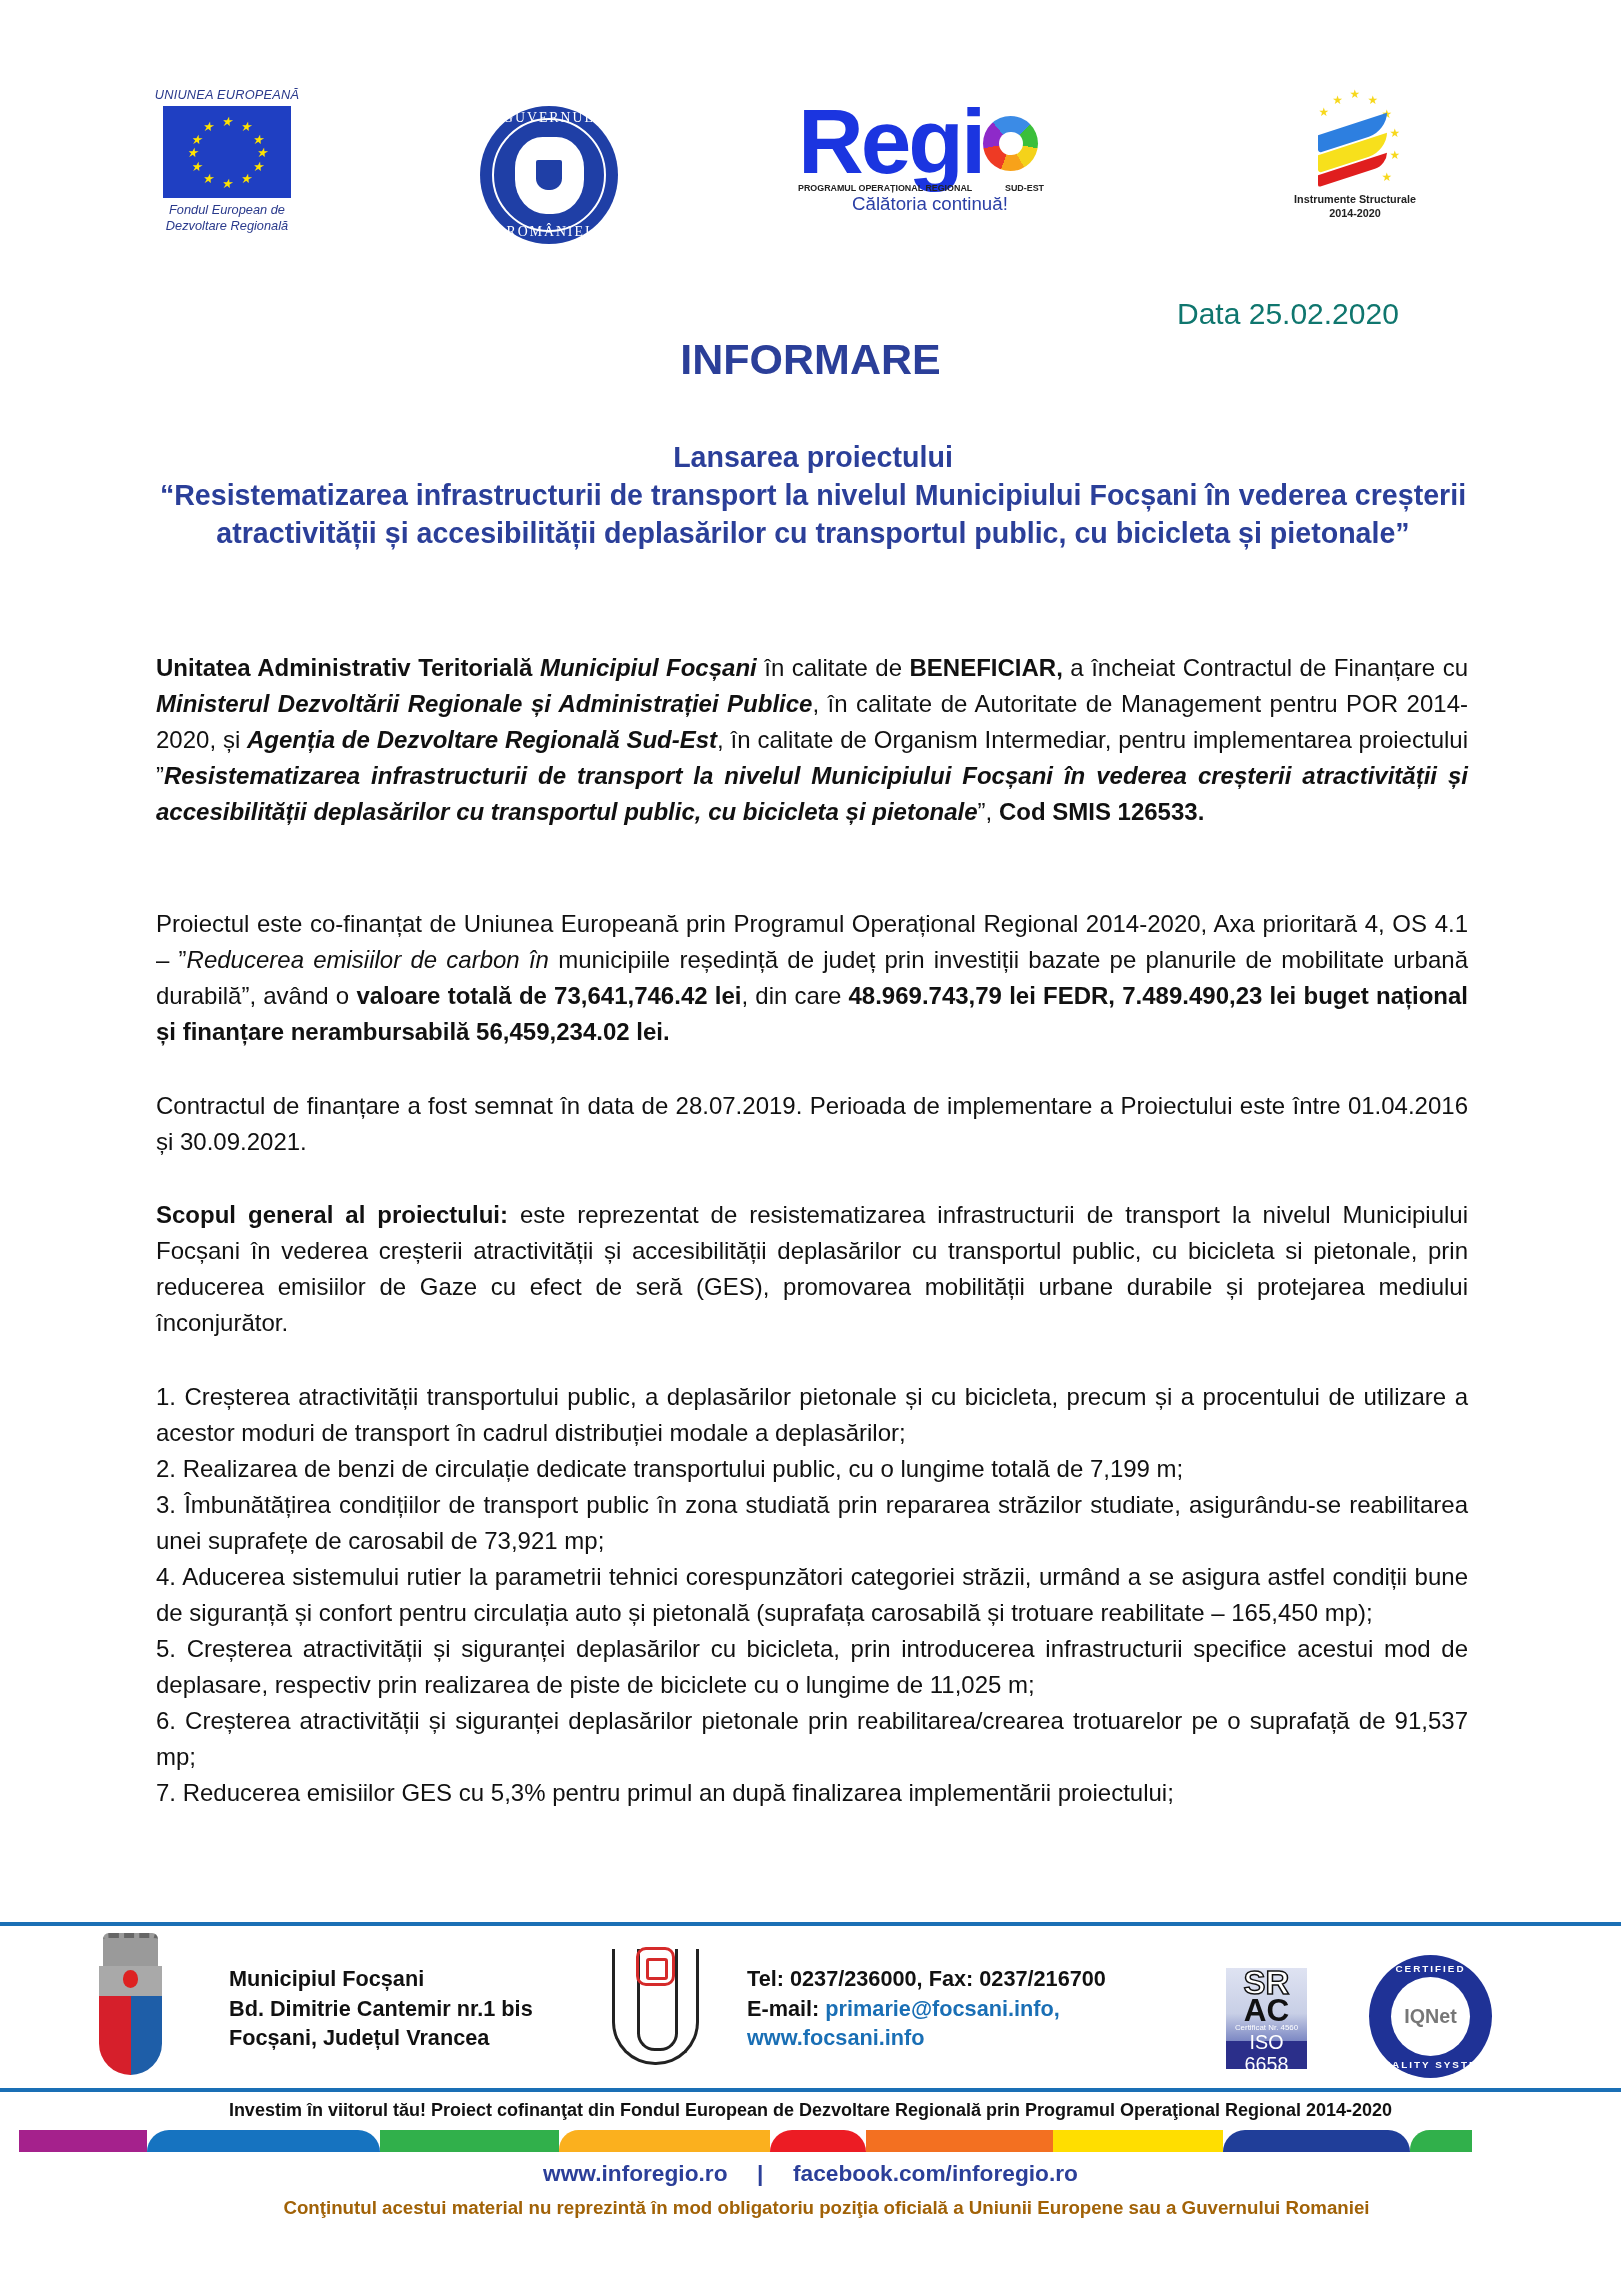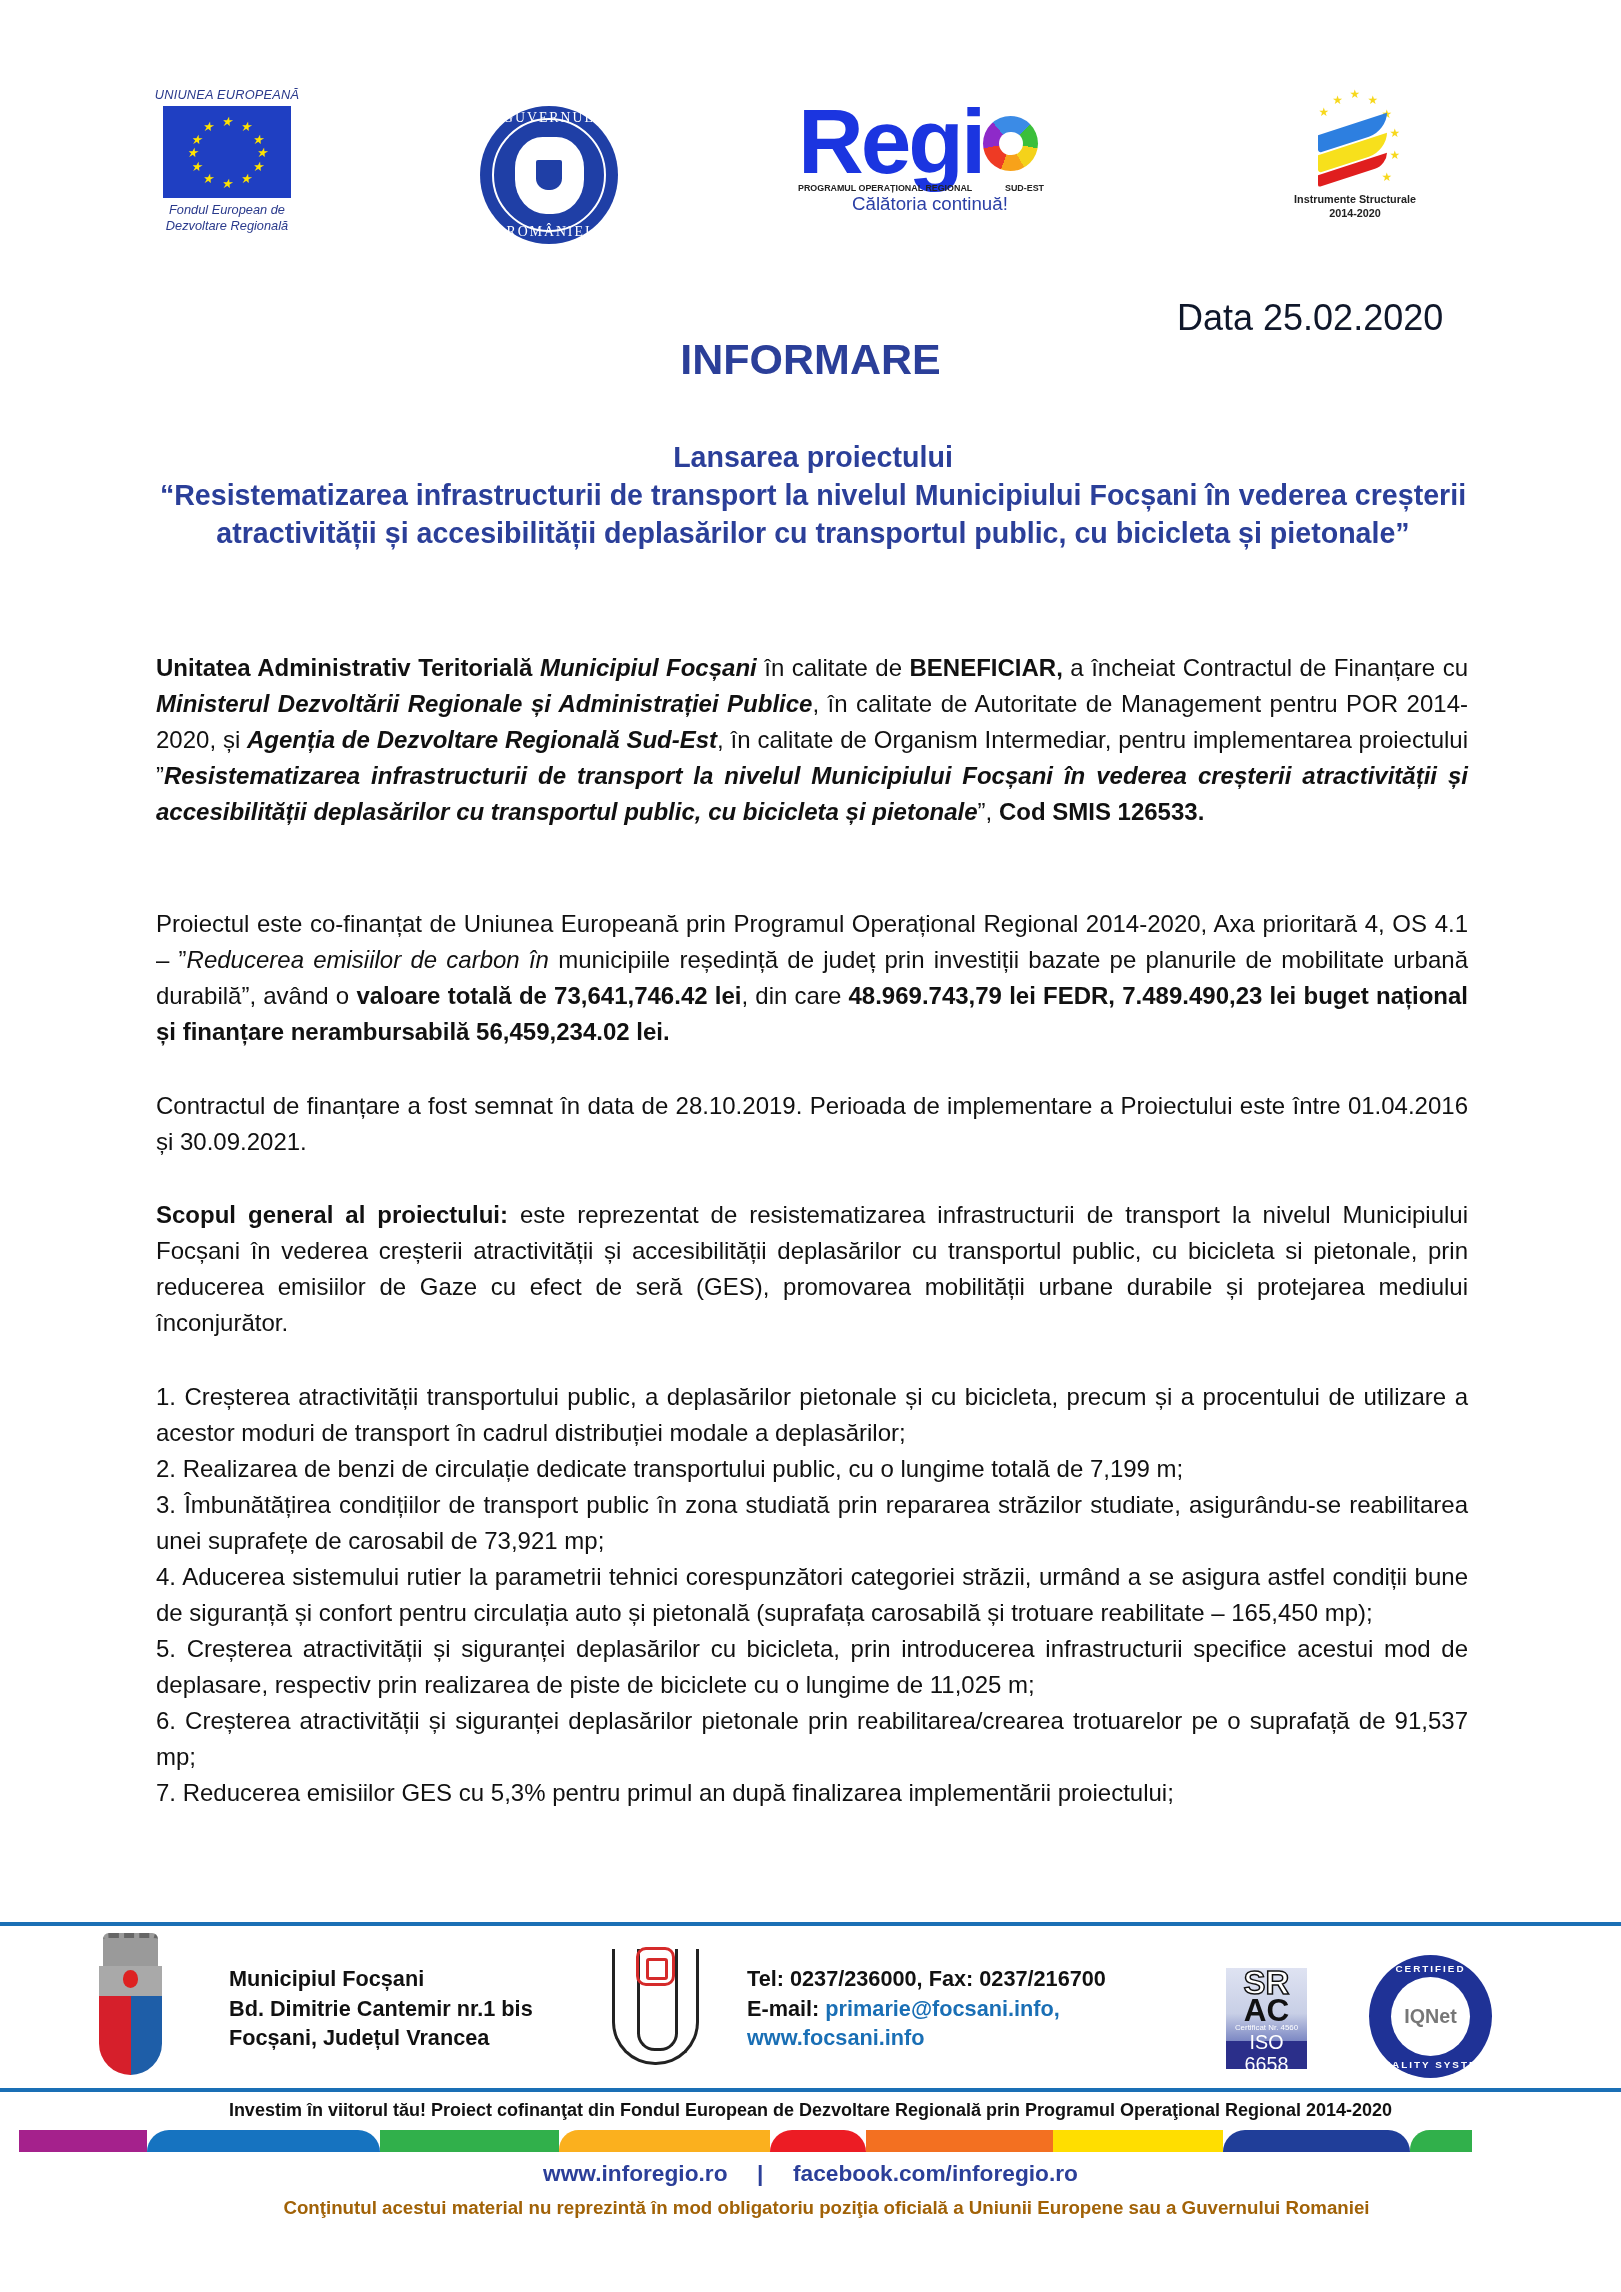--- a/index.html
+++ b/index.html
@@ -33,21 +33,21 @@
   .is-logo { left: 1276px; top: 87px; width: 158px; text-align: center; }
   .is-graphic { width: 89px; height: 106px; margin: 0 auto; position: relative; }
   .is-graphic .band { position: absolute; left: 7.9px; width: 69px; height: 17.7px; border-radius: 0 0 39px 7.9px; transform: skewY(-18deg); }
   .is-graphic .b1 { top: 37px; background: #2d7fe0; }
   .is-graphic .b2 { top: 57px; background: #f7e01c; }
   .is-graphic .b3 { top: 77px; background: #e01e1e; height: 11.8px; }
   .is-graphic .st { position: absolute; color: #f7d81c; font-size: 11.8px; }
   .is-logo .cap { font-size: 10.8px; font-weight: bold; color: #222; line-height: 13.8px; }
 
   
-  .date { position: absolute; left: 1177px; top: 297px; font-size: 36px; color: #0f172a; }
+  .date { position: absolute; left: 1177px; top: 297px; font-size: 30px; color: #0f766e; }
   .doc-title { position: absolute; left: 0; width: 1621px; top: 335px; text-align: center; font-size: 43px; font-weight: bold; color: #2b3f99; }
   .subtitle { position: absolute; left: 158px; width: 1310px; top: 438px; text-align: center; font-size: 28.6px; font-weight: bold; color: #2b3f99; line-height: 38px; }
 
   
   .body-text { position: absolute; left: 156px; width: 1312px; font-size: 24px; line-height: 36px; text-align: justify; color: #111; }
   .p1 { top: 650px; }
   .p2 { top: 906px; }
   .p3 { top: 1088px; }
   .p4 { top: 1197px; }
   .p5 { top: 1379px; }
@@ -174,21 +174,21 @@
 
 <div class="body-text p1">
   <b>Unitatea Administrativ Teritorială</b>
   <b><i>Municipiul Focșani</i></b><span> în calitate de </span><b>BENEFICIAR,</b><span> a încheiat Contractul de Finanțare cu </span><b><i>Ministerul Dezvoltării Regionale și Administrației Publice</i></b><span>, în calitate de Autoritate de Management pentru POR 2014-2020, și </span><b><i>Agenția de Dezvoltare Regională Sud-Est</i></b><span>, în calitate de Organism Intermediar, pentru implementarea proiectului ”</span><b><i>Resistematizarea infrastructurii de transport la nivelul Municipiului Focșani în vederea creșterii atractivității și accesibilității deplasărilor cu transportul public, cu bicicleta și pietonale</i></b><span>”, </span><b>Cod SMIS 126533.</b>
 </div>
 
 <div class="body-text p2">
   <span>Proiectul este co-finanțat de Uniunea Europeană prin Programul Operațional Regional 2014-2020, Axa prioritară 4, OS 4.1 – ”</span><i>Reducerea emisiilor de carbon în</i><span> municipiile reședință de județ prin investiții bazate pe planurile de mobilitate urbană durabilă”, având o </span><b>valoare totală de 73,641,746.42 lei</b><span>, din care </span><b>48.969.743,79 lei FEDR, 7.489.490,23 lei buget național și finanțare nerambursabilă 56,459,234.02 lei.</b>
 </div>
 
-<div class="body-text p3">Contractul de finanțare a fost semnat în data de 28.10.2019. Perioada de implementare a Proiectului este între 01.04.2016 și 30.09.2021.</div>
+<div class="body-text p3">Contractul de finanțare a fost semnat în data de 28.07.2019. Perioada de implementare a Proiectului este între 01.04.2016 și 30.09.2021.</div>
 
 <div class="body-text p4">
   <b>Scopul general al proiectului:</b><span> este reprezentat de resistematizarea infrastructurii de transport la nivelul Municipiului Focșani în vederea creșterii atractivității și accesibilității deplasărilor cu transportul public, cu bicicleta si pietonale, prin reducerea emisiilor de Gaze cu efect de seră (GES), promovarea mobilității urbane durabile și protejarea mediului înconjurător.</span>
 </div>
 
 <div class="body-text p5">
   <span class="obj-item">1. Creșterea atractivității transportului public, a deplasărilor pietonale și cu bicicleta, precum și a procentului de utilizare a acestor moduri de transport în cadrul distribuției modale a deplasărilor;</span>
   <span class="obj-item">2.  Realizarea de benzi de circulație dedicate transportului public, cu o lungime totală de 7,199 m;</span>
   <span class="obj-item">3. Îmbunătățirea condițiilor de transport public în zona studiată prin repararea străzilor studiate, asigurându-se reabilitarea unei suprafețe de carosabil de 73,921 mp;</span>
   <span class="obj-item">4.  Aducerea sistemului rutier la parametrii tehnici corespunzători categoriei străzii, urmând a se asigura astfel condiții bune de siguranță și confort pentru circulația auto și pietonală (suprafața carosabilă și trotuare reabilitate – 165,450 mp);</span>

